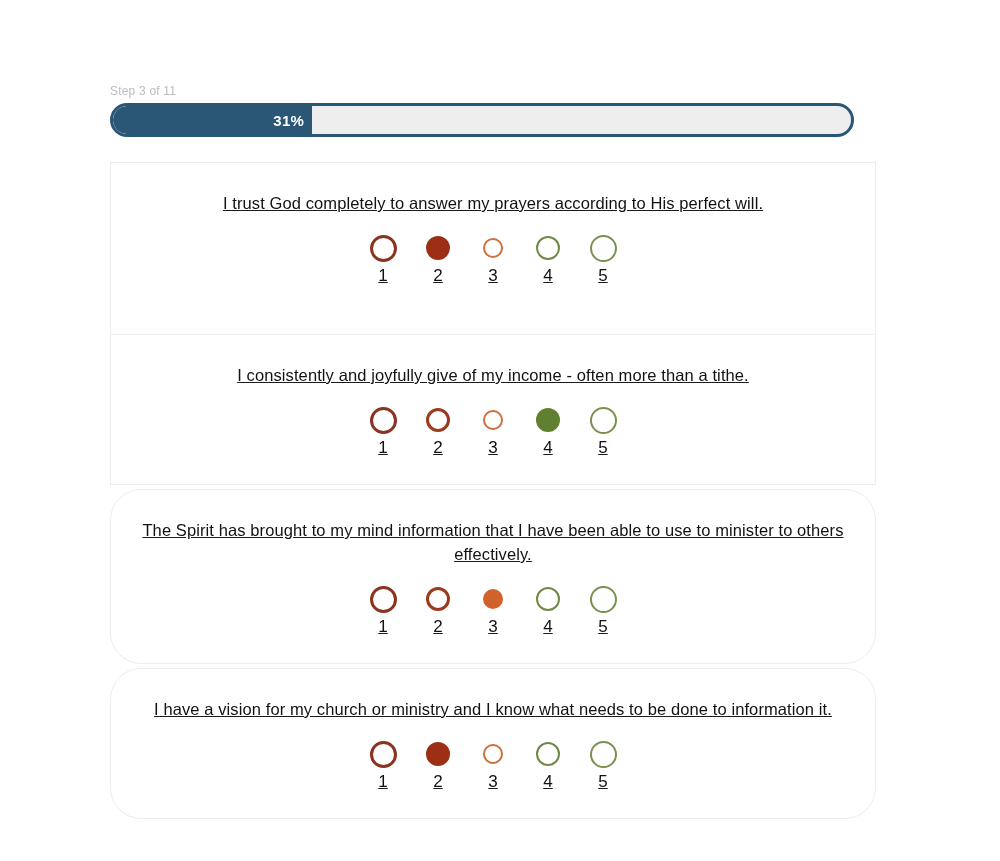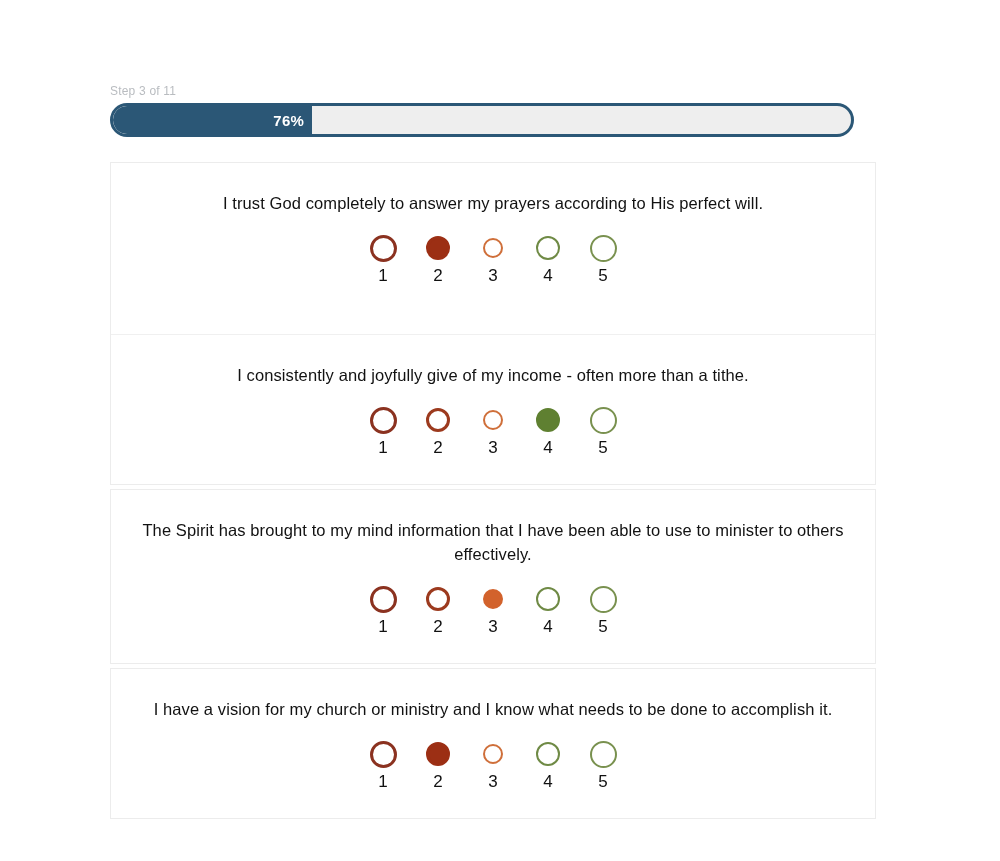--- a/index.html
+++ b/index.html
@@ -73,22 +73,23 @@
     position: absolute;
     left: 110px;
     top: 162px;
     width: 766px;
   }
   .card {
     box-sizing: border-box;
     width: 766px;
     border: 1px solid #ececec;
     background: #ffffff;
-  }
-  .card + .card { margin-top: 4px; }
+    text-decoration: underline;
+  }
+  .card + .card { margin-top: 4px; border-radius: 31px; }
 
   .qblock {
     padding: 28px 26px 26px 26px;
     text-align: center;
   }
   .qblock + .qblock {
     border-top: 1px solid #f0f0f0;
     margin-top: 22px;
   }
   .qtext {
@@ -139,21 +140,21 @@
 </style>
 </head>
 <body>
 
 <div class="page">
 
   <div class="progress-wrap">
     <div class="step-label">Step 3 of 11</div>
     <div class="progress-bar">
       <div class="progress-fill" style="width: 27%;">
-        <span class="progress-pct">76%</span>
+        <span class="progress-pct">31%</span>
       </div>
     </div>
   </div>
 
   <div class="cards">
 
     <div class="card">
 
       <div class="qblock">
         <p class="qtext">I trust God completely to answer my prayers according to His perfect will.</p>
@@ -262,21 +263,21 @@
               <span class="ring" style="border-color: rgb(121, 145, 79);"></span>
             </div>
             <span class="opt-num">5</span>
           </div>
         </div>
       </div>
     </div>
 
     <div class="card">
       <div class="qblock">
-        <p class="qtext">I have a vision for my church or ministry and I know what needs to be done to accomplish it.</p>
+        <p class="qtext">I have a vision for my church or ministry and I know what needs to be done to information it.</p>
         <div class="scale">
           <div class="opt s1">
             <div class="ring-slot">
               <span class="ring" style="border-color: rgb(139, 50, 32);"></span>
             </div>
             <span class="opt-num">1</span>
           </div>
           <div class="opt s2">
             <div class="ring-slot">
               <span class="ring" style="border-color: rgb(156, 47, 20); background: rgb(156, 47, 20);"></span>

